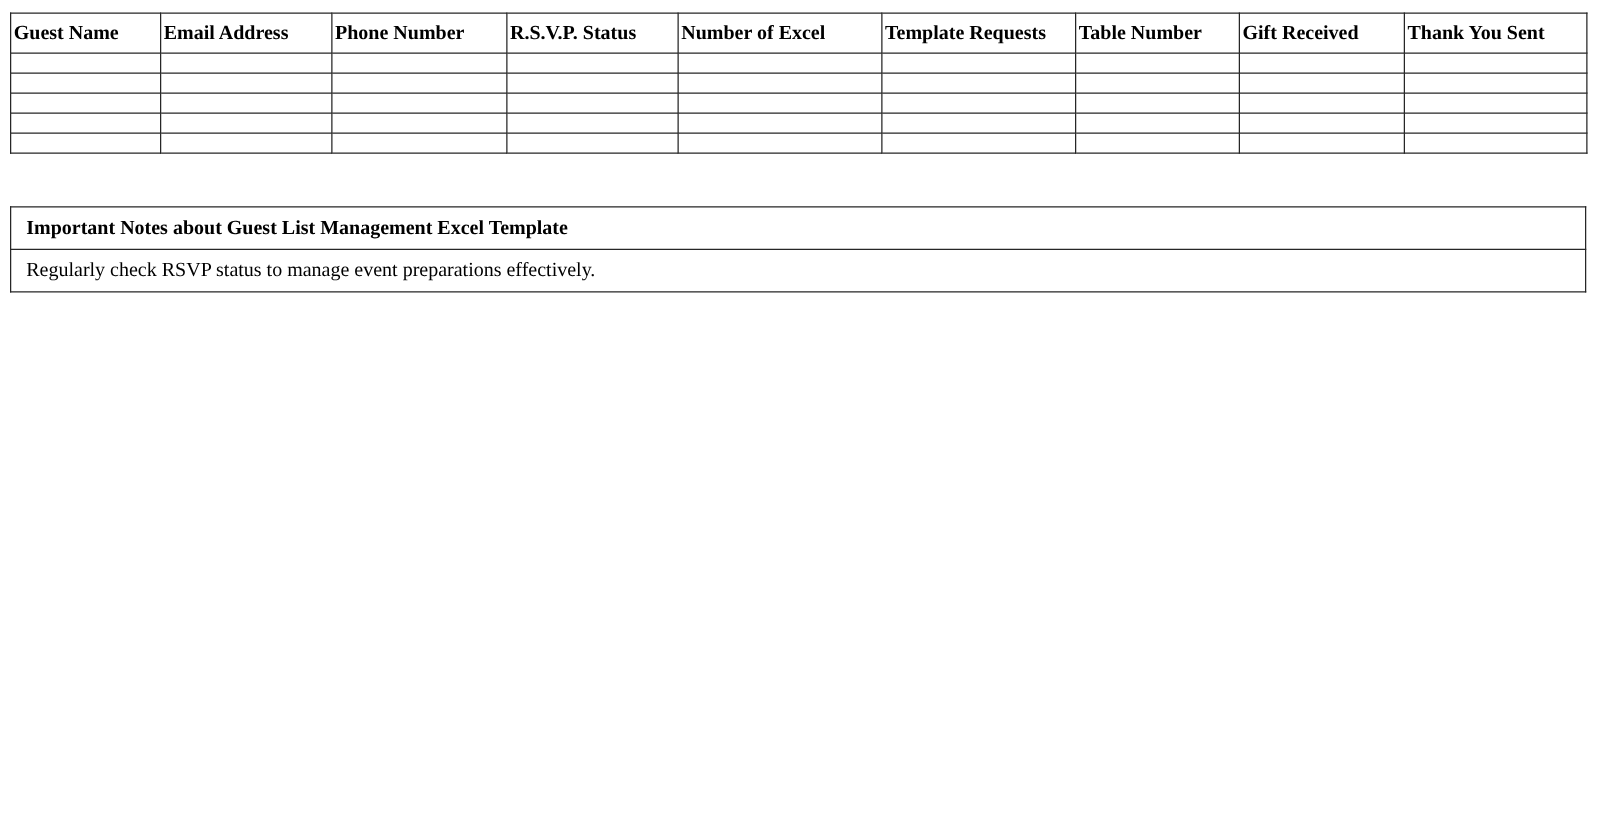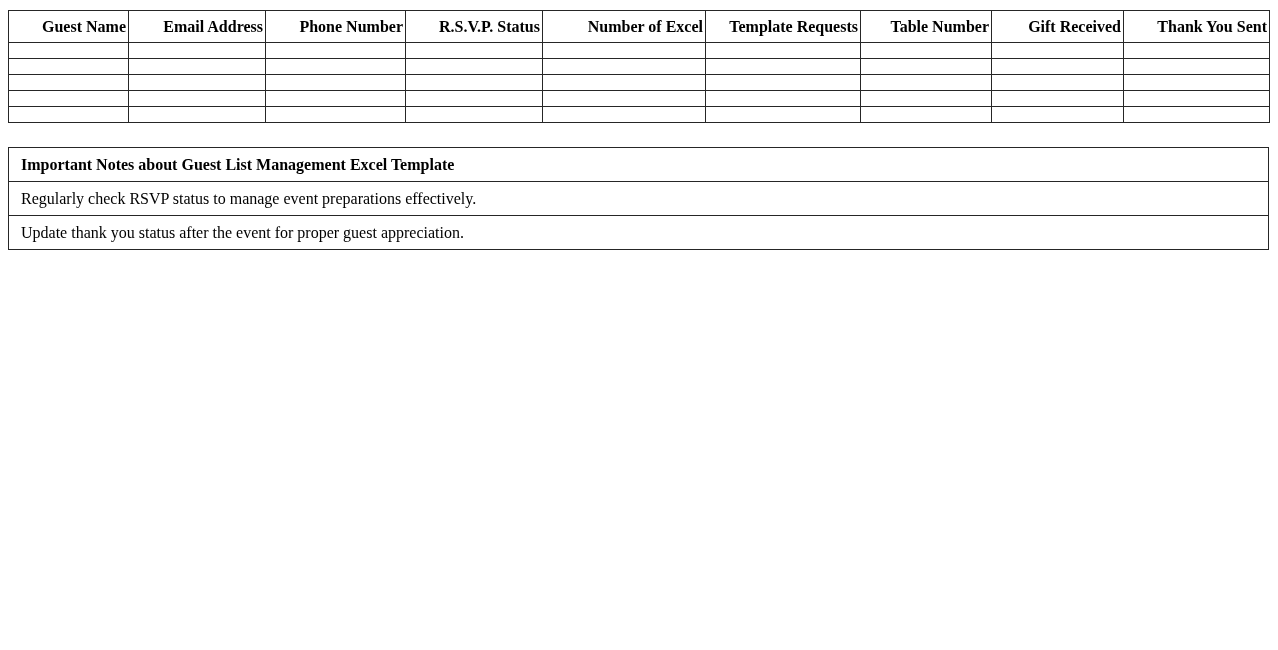--- a/index.html
+++ b/index.html
@@ -29,33 +29,33 @@
   .guest-table th,
   .guest-table td {
     border: 1.5px solid #262626;
     font-size: 16px;
     overflow: hidden;
     white-space: nowrap;
   }
   .guest-table th {
     height: 32px;
     font-weight: bold;
-    text-align: right;
+    text-align: left;
     vertical-align: middle;
     padding: 0 2px;
     margin-top: 36px;
   }
   .guest-table td {
     height: 16px;
     padding: 0;
   }
   .notes-table {
     position: absolute;
     left: 8px;
-    top: 147px;
+    top: 165px;
     width: 1261px;
   }
   .notes-table td {
     border: 1.5px solid #262626;
     height: 34px;
     vertical-align: middle;
     text-align: left;
     font-size: 16px;
     padding: 0 4px 0 12px;
     white-space: nowrap;
@@ -155,19 +155,16 @@
   </table>
 
   <table class="notes-table">
     <tbody>
       <tr>
         <td class="notes-title">Important Notes about Guest List Management Excel Template</td>
       </tr>
       <tr>
         <td>Regularly check RSVP status to manage event preparations effectively.</td>
       </tr>
-      <tr>
-        <td>Update thank you status after the event for proper guest appreciation.</td>
-      </tr>
     </tbody>
   </table>
 
 </div>
 
 </body></html>

